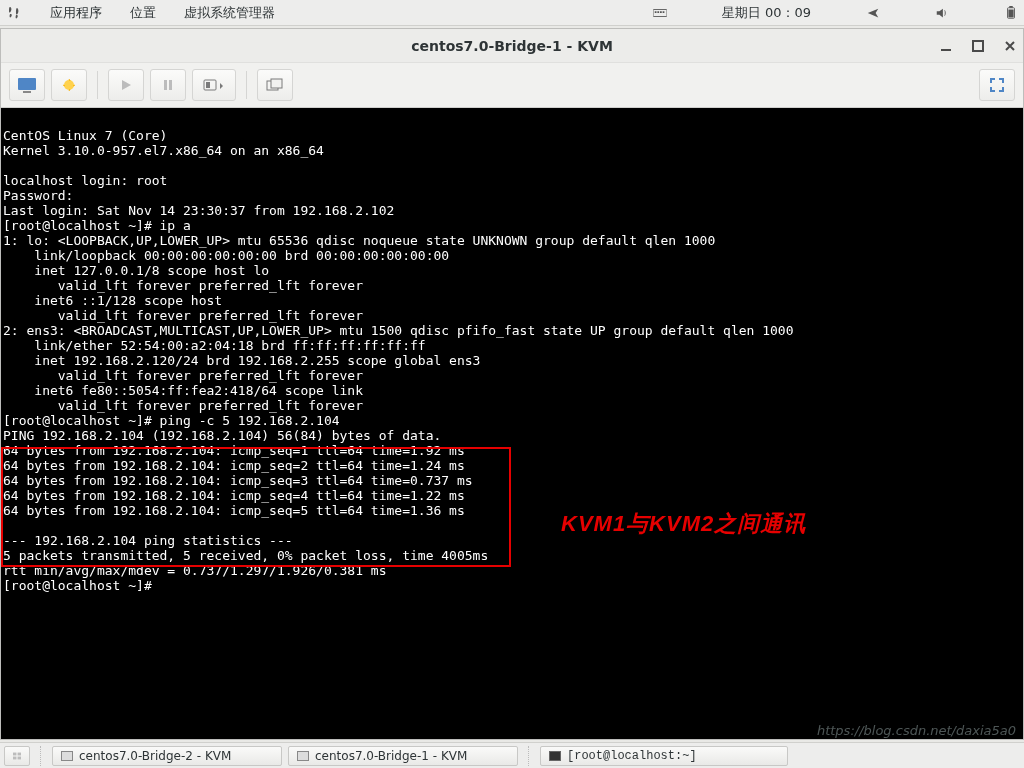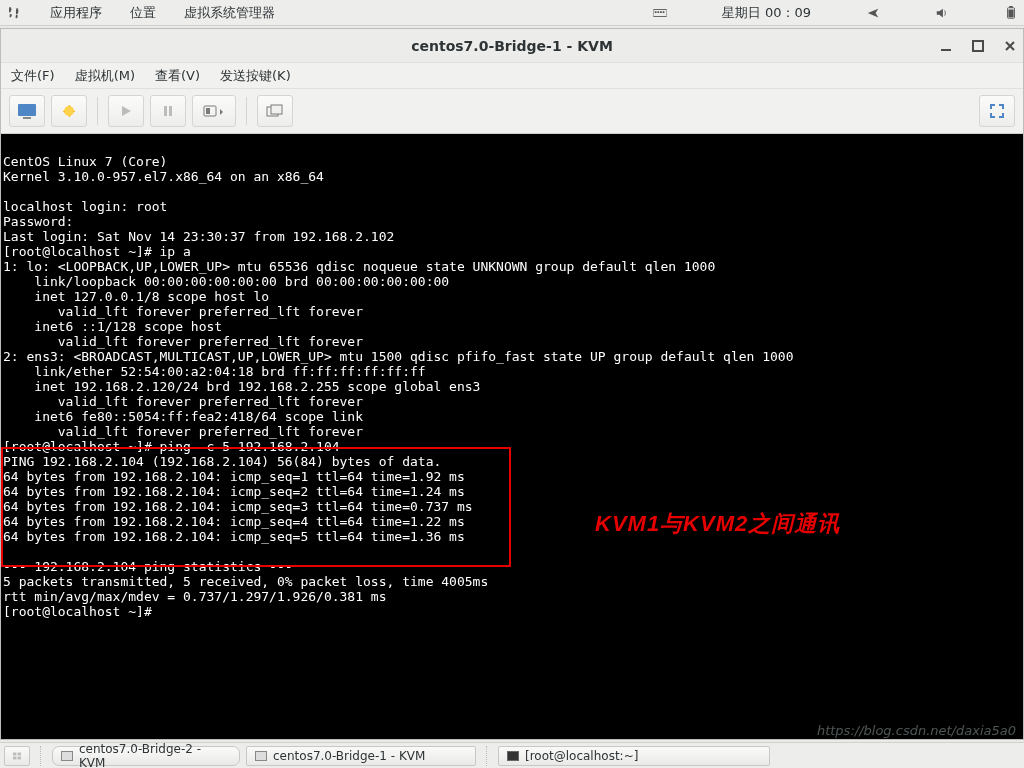--- a/index.html
+++ b/index.html
@@ -63,21 +63,20 @@
     white-space:pre; overflow:hidden; position:relative;
   }
   .red-box {
     position:absolute; border:2px solid #e60000;
     pointer-events:none;
   }
   .annotation {
     position:absolute; color:#e60000; font-weight:700;
     font-style:italic; font-size:22px; letter-spacing:1px;
     font-family:"SimHei","Microsoft YaHei",sans-serif;
-    margin-left:34px;
   }
   .watermark {
     position:absolute; right:8px; bottom:30px;
     color:#9aa; font-size:13px; opacity:.5; font-style:italic;margin-top:48px;
   }
   
   .taskbar {
     position:absolute; left:0; right:0; bottom:0; height:26px;
     background:#ededec; border-top:1px solid #d0d0cd;
     display:flex; align-items:center; padding:0 4px; gap:6px;
@@ -155,26 +154,20 @@
           </svg>
       </span>
       <span class="tb-btn">
         <svg width="12" height="12" viewBox="0 0 12 12">
             <path d="M2 2l8 8M10 2l-8 8" stroke="#4a4a4a" stroke-width="2"></path>
           </svg>
       </span>
     </div>
   </div>
 
-  <div class="menubar">
-    <span>文件(F)</span>
-    <span>虚拟机(M)</span>
-    <span>查看(V)</span>
-    <span>发送按键(K)</span>
-  </div>
 
   <div class="toolbar">
     <span class="tool-btn">
       <svg width="20" height="16" viewBox="0 0 20 16">
           <rect x="1" y="1" width="18" height="12" rx="1" fill="#4f86c6"></rect>
           <rect x="6" y="14" width="8" height="2" fill="#888"></rect>
         </svg>
     </span>
     <span class="tool-btn">
       <svg width="16" height="16" viewBox="0 0 16 16">
@@ -256,26 +249,26 @@
 <div class="taskbar">
   <span class="task-btn" style="width:26px;justify-content:center;">
     <svg width="14" height="12" viewBox="0 0 14 12">
         <rect x="0" y="0" width="6" height="5" fill="#bcbcbc"></rect>
         <rect x="8" y="0" width="6" height="5" fill="#bcbcbc"></rect>
         <rect x="0" y="7" width="6" height="5" fill="#bcbcbc"></rect>
         <rect x="8" y="7" width="6" height="5" fill="#bcbcbc"></rect>
       </svg>
   </span>
   <div class="task-sep"></div>
-  <span class="task-btn" style="width:188px;border-radius:7px;">
+  <span class="task-btn" style="width:230px;">
     <span class="mini"></span>
     <span>centos7.0-Bridge-2 - KVM</span>
   </span>
   <span class="task-btn" style="width:230px;">
     <span class="mini"></span>
     <span>centos7.0-Bridge-1 - KVM</span>
   </span>
   <div class="task-sep"></div>
-  <span class="task-btn" style="width:272px;">
+  <span class="task-btn" style="width:248px;font-family:Liberation Mono, monospace;">
     <span class="mini-term"></span>
     <span>[root@localhost:~]</span>
   </span>
 </div>
 
 </body></html>

